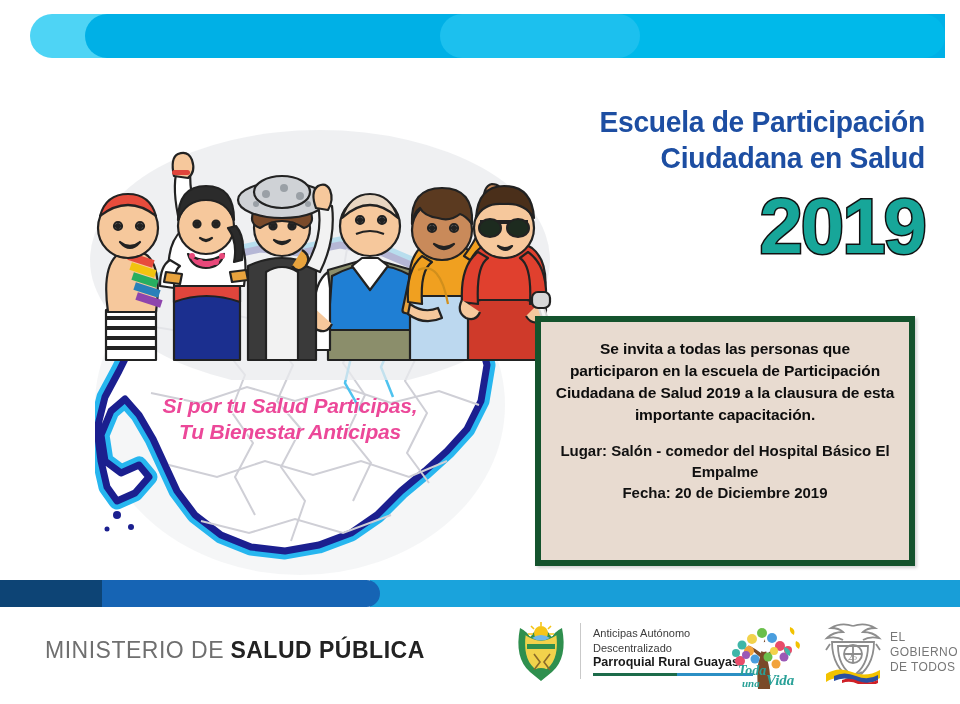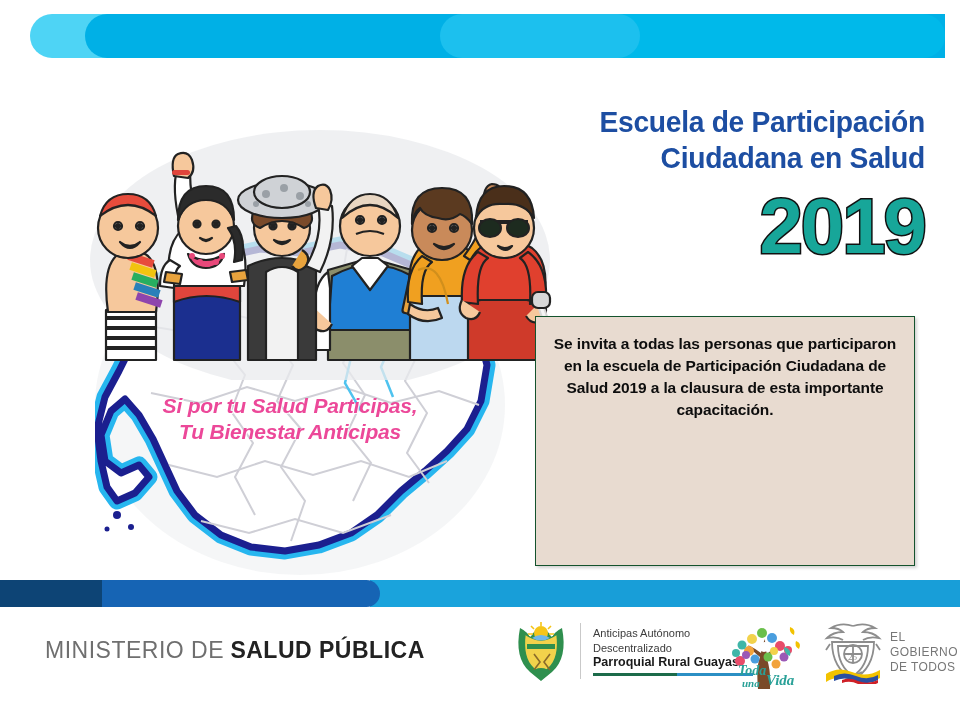--- a/index.html
+++ b/index.html
@@ -75,21 +75,21 @@
     font-size: 21px;
     line-height: 26px;
     letter-spacing: -0.2px;
     text-shadow: 1px 1px 0 rgba(255,255,255,.85);
   }
 
   
   .info-box {
     position: absolute; left: 535px; top: 316px; width: 380px; height: 250px;
     background: #e8dbd0;
-    border: 1px solid #14532d;
+    border: 6px solid #14532d;
     box-shadow: 2px 2px 3px rgba(0,0,0,.18);
     padding: 16px 14px 10px;
     text-align: center;
   }
   .info-lead {
     color: #0d0d0d;
     font-weight: bold;
     font-size: 15.5px;
     line-height: 22px;
     letter-spacing: -0.1px;
@@ -338,20 +338,22 @@
 
   <div class="headline">
     <div class="line">Escuela de Participación</div>
     <div class="line">Ciudadana en Salud</div>
   </div>
   <div class="year">2019</div>
 
   <div class="info-box">
     <div class="info-lead">Se invita a todas las personas que participaron en la escuela de Participación Ciudadana de Salud 2019 a la clausura de esta importante capacitación.</div>
     <div class="info-details">
+      <div>Lugar: Salón - comedor del Hospital Básico El Empalme</div>
+      <div>Fecha: 20 de Diciembre 2019</div>
     </div>
   </div>
 
   <div class="bottom-band">
     <div class="bb-seg bb-light"></div>
     <div class="bb-seg bb-light2"></div>
     <div class="bb-seg bb-mid"></div>
     <div class="bb-seg bb-dark"></div>
   </div>
 

